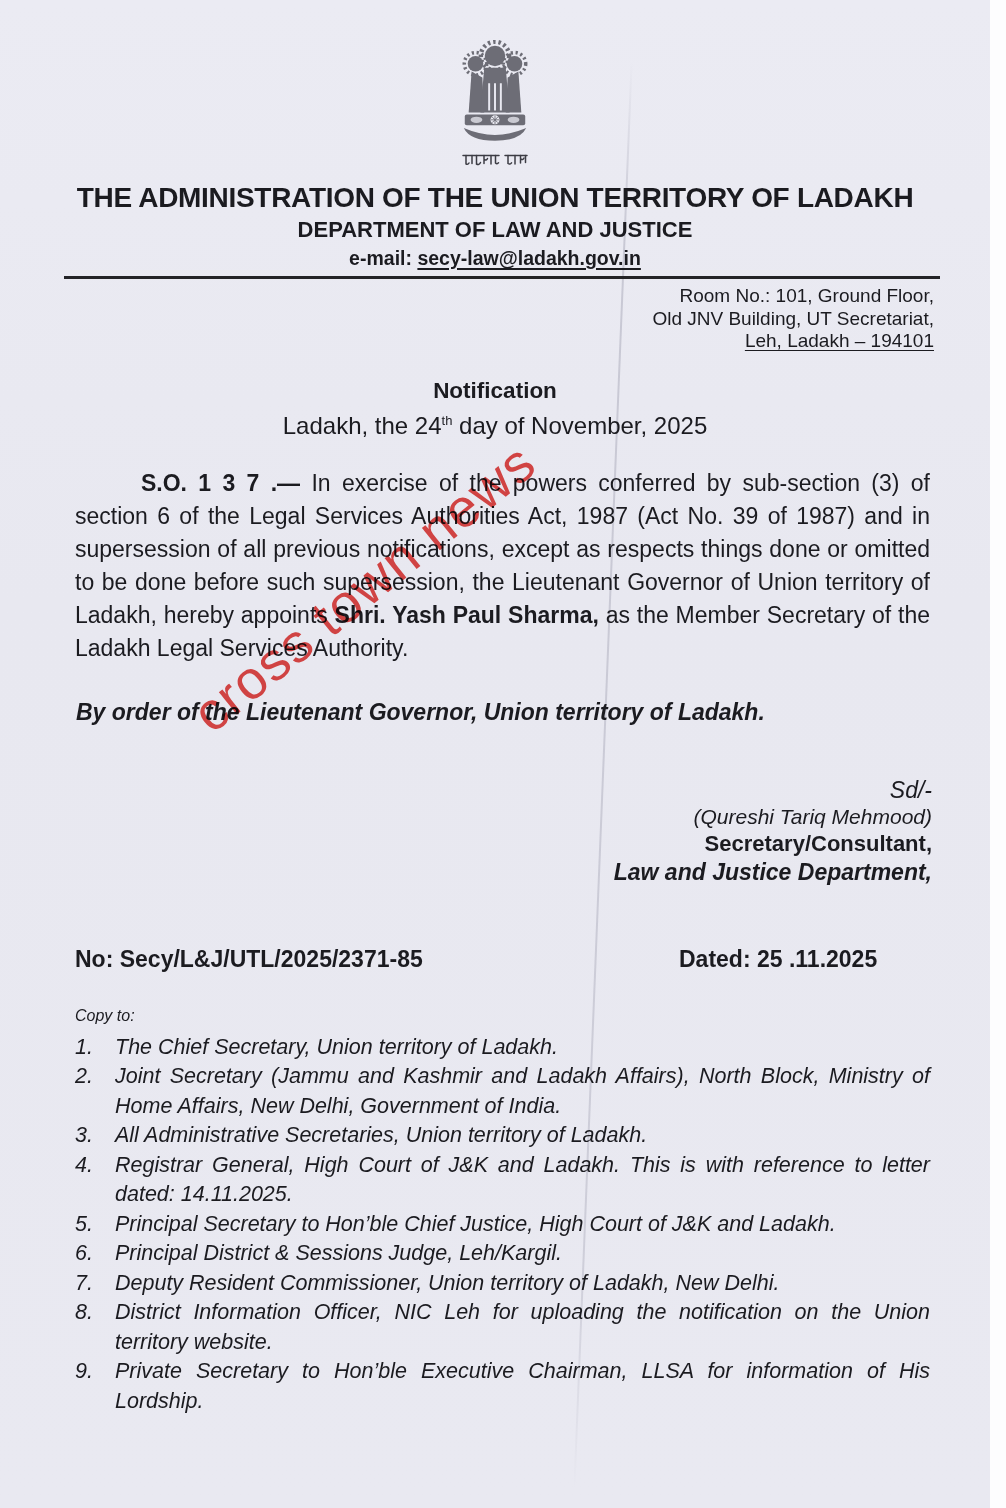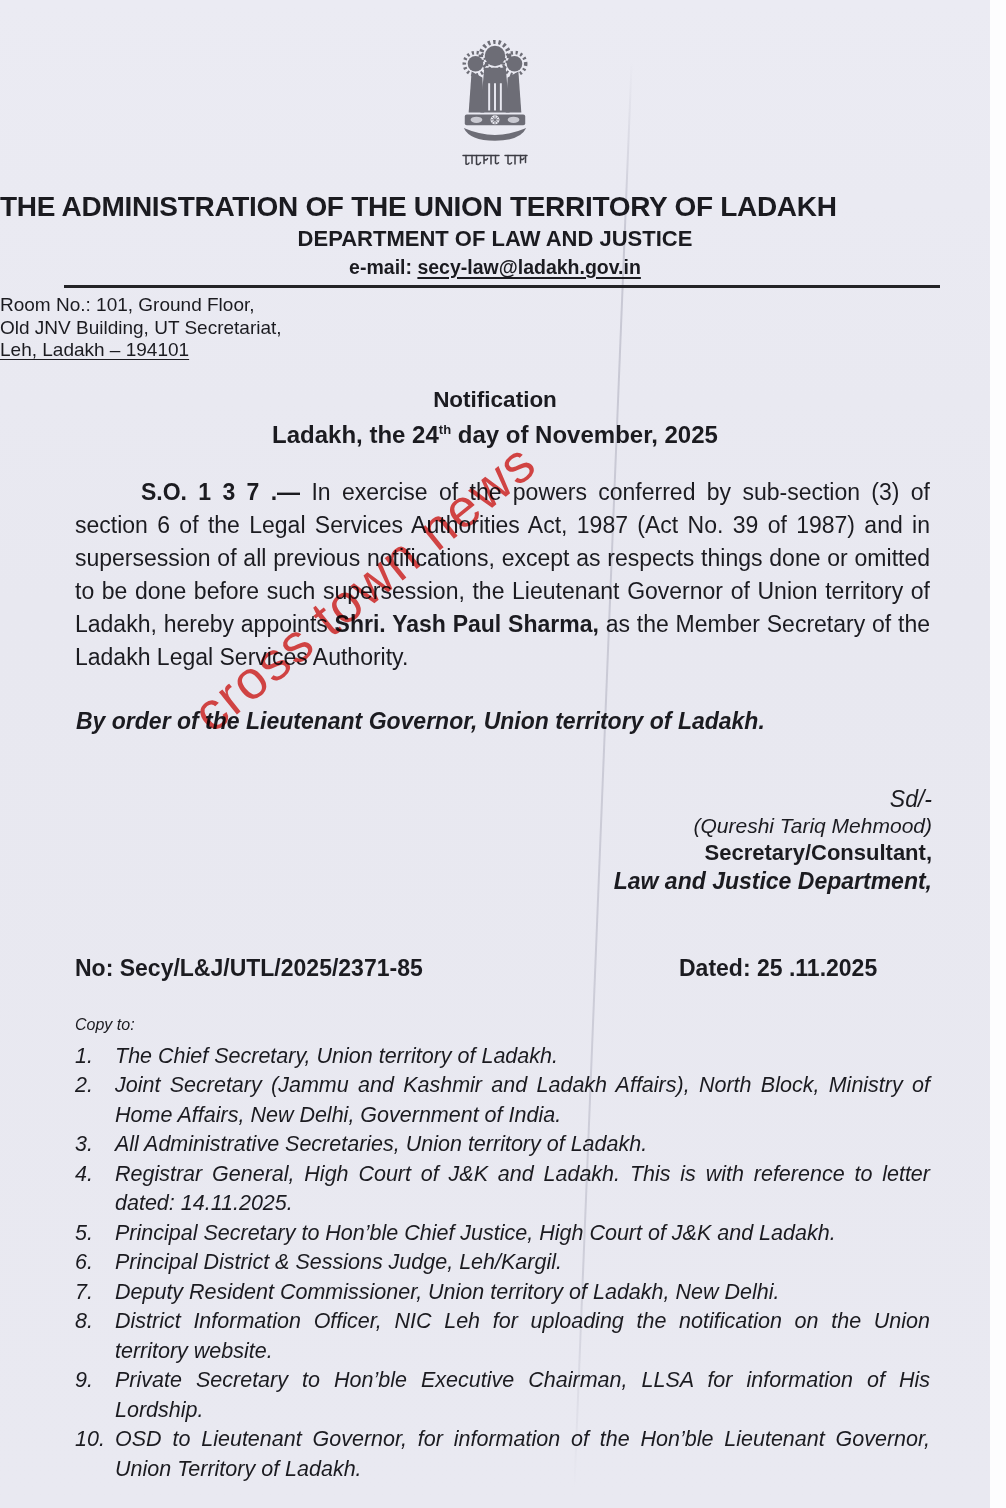--- a/index.html
+++ b/index.html
@@ -15,32 +15,32 @@
   .crease{
     position:absolute;left:602px;top:60px;height:1430px;width:2px;
     background:linear-gradient(180deg,rgba(150,150,168,0) 0%,rgba(150,150,168,.40) 12%,rgba(150,150,168,.32) 85%,rgba(150,150,168,0) 100%);
     transform:rotate(2.3deg);
   }
   .doc{position:absolute;left:0;top:0;width:990px;}
 
   .emblem-wrap{margin:40px auto 0;width:110px;text-align:center;}
   .motto-svg{display:block;margin:3px auto 0;}
 
-  .org-title{margin-top:24px;text-align:left;font-size:28px;font-weight:700;letter-spacing:-0.3px;line-height:32px;}
+  .org-title{margin-top:15px;text-align:center;font-size:28px;font-weight:700;letter-spacing:-0.3px;line-height:32px;}
   .dept-title{margin-top:3px;text-align:center;font-size:22px;font-weight:700;line-height:26px;}
   .email-line{margin-top:3px;text-align:center;font-size:19.5px;font-weight:700;line-height:25px;}
   .email-addr{text-decoration:underline;text-decoration-thickness:2px;text-underline-offset:3px;text-align:center;}
   .rule{margin:5px 50px 0 64px;border:none;border-top:3px solid #232327;}
 
-  .address{margin:6px 56px 12px 0;font-size:19px;line-height:22.5px;}
+  .address{margin:6px 56px 12px 0;text-align:right;font-size:19px;line-height:22.5px;}
   .address .u{text-decoration:underline;text-underline-offset:3px;}
 
   .notif-head{margin-top:24px;text-align:center;}
   .notif-title{font-size:22.5px;font-weight:700;line-height:28px;}
-  .notif-date{font-size:24px;font-weight:700;line-height:31px;}
+  .notif-date{font-size:24px;font-weight:400;line-height:31px;}
   .notif-date sup{font-size:13px;}
 
   .body-para{margin:26px 60px 0 75px;font-size:23px;line-height:33px;text-align:justify;text-indent:66px;}
   .b{font-weight:700;}
   .i{}
 
   .order-line{margin:32px 58px 0 76px;font-size:23px;font-weight:700;font-style:italic;line-height:30px;}
 
   .signature{margin:50px 58px 0 0;text-align:right;}
   .sig-sd{font-style:italic;font-size:23px;line-height:26px;}
@@ -179,21 +179,17 @@
       <span class="copy-txt">Deputy Resident Commissioner, Union territory of Ladakh, New Delhi.</span>
     </div>
       <div class="copy-row">
       <span class="copy-no">8.</span>
       <span class="copy-txt">District Information Officer, NIC Leh for uploading the notification on the Union territory website.</span>
     </div>
       <div class="copy-row">
       <span class="copy-no">9.</span>
       <span class="copy-txt">Private Secretary to Hon’ble Executive Chairman, LLSA for information of His Lordship.</span>
     </div>
-      <div class="copy-row">
-      <span class="copy-no">10.</span>
-      <span class="copy-txt">OSD to Lieutenant Governor, for information of the Hon’ble Lieutenant Governor, Union Territory of Ladakh.</span>
-    </div>
     </div>
 
 </div>
 
 <div class="watermark">cross town news</div>
 
 </body></html>

